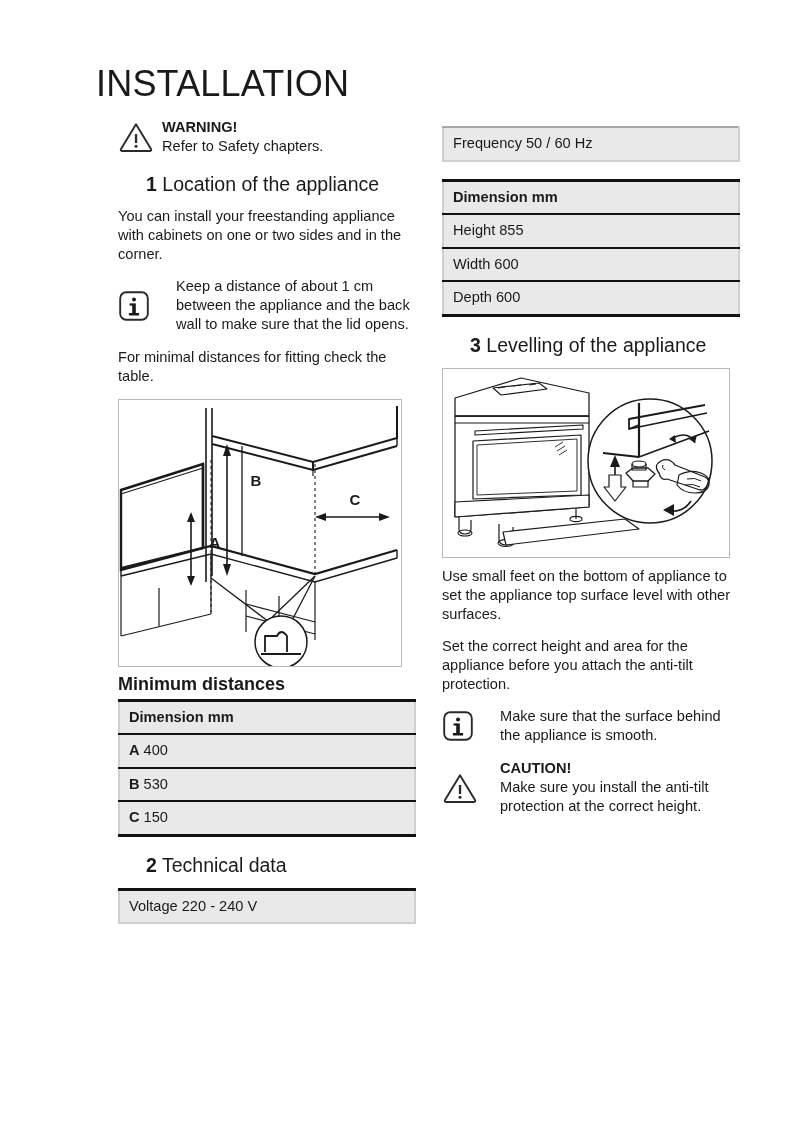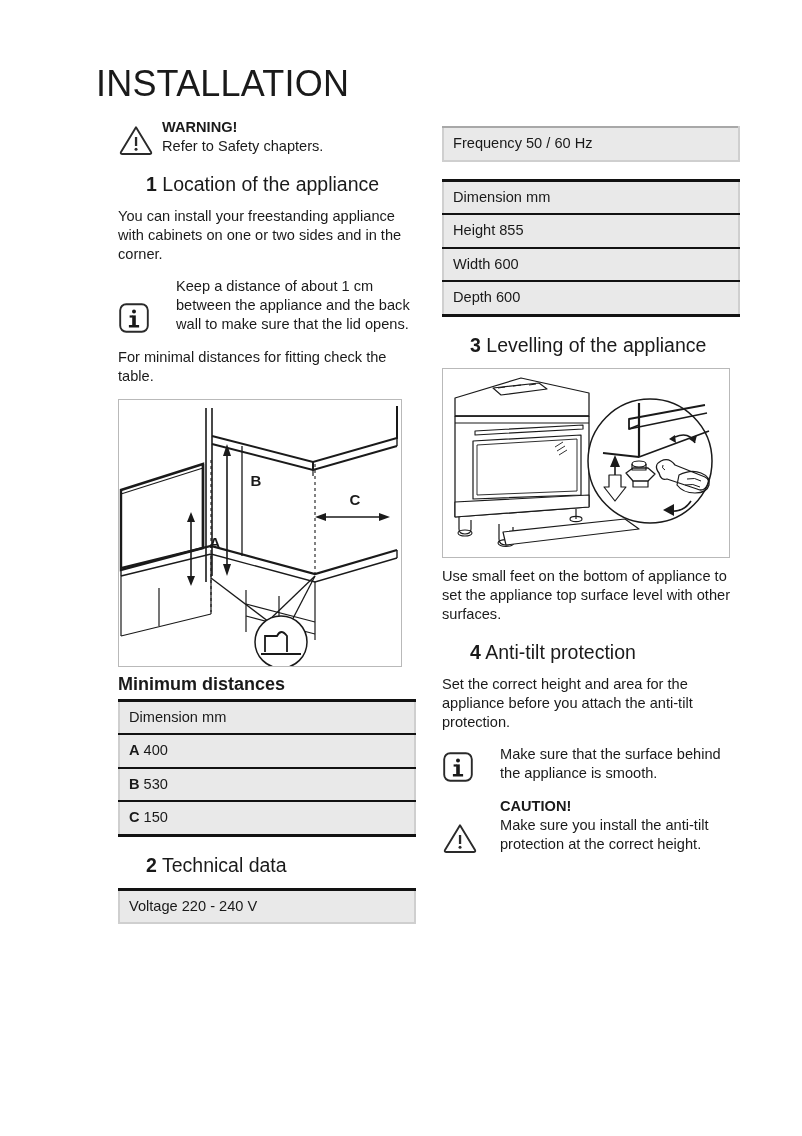--- a/index.html
+++ b/index.html
@@ -46,21 +46,21 @@
   .col-right {
     position: absolute;
     left: 442px;
     top: 126px;
     width: 300px;
   }
 
   
   .notice {
     display: flex;
-    align-items: flex-end;
+    align-items: center;
     margin-bottom: 14px;
   }
   .notice .icon-cell {
     flex: 0 0 auto;
     width: 44px;
     padding-top: 1px;
   }
   .notice .notice-body {
     flex: 1 1 auto;
     font-size: 14.6px;
@@ -134,21 +134,21 @@
     border-top: 2px solid #121212;
     padding: 7px 0 7px 9px;
     font-size: 14.6px;
     line-height: 1.2;
     background: #e9e9e9;
   }
   .dtable tr.row:first-child td {
     border-top: none;
   }
   .dtable td.hdr {
-    font-weight: normal;
+    font-weight: bold;
   }
   .dim-letter { font-weight: bold; }
 
   .gap-sm { height: 17px; }
 
   
   .figure {
     border: 1px solid #b9b9b9;
     background: #ffffff;
     box-sizing: border-box;
@@ -408,24 +408,20 @@
           <path d="M252 74 L246 70 L254 66 Z" fill="#1a1a1a" stroke="none"></path>
           <path d="M226 70 L232 66 L233 74 Z" fill="#1a1a1a" stroke="none"></path>
           <path d="M226 142 Q240 144 248 132" stroke-width="1.6"></path>
           <path d="M220 141 L231 135 L231 147 Z" fill="#1a1a1a" stroke="none"></path>
         </g>
       </svg>
     </div>
 
     <p class="body-text">Use small feet on the bottom of appliance to set the appliance top surface level with other surfaces.</p>
 
-    <div class="section-head">
-      <span class="num">4</span>
-      <span>Anti-tilt protection</span>
-    </div>
 
     <p class="body-text">Set the correct height and area for the appliance before you attach the anti-tilt protection.</p>
 
     <div class="notice indented">
       <div class="icon-cell">
         <svg class="ic" width="32" height="32" viewBox="0 0 32 32" aria-hidden="true">
           <rect x="2.2" y="2.2" width="27.6" height="27.6" rx="6" ry="6" fill="none" stroke="#2a2a2a" stroke-width="1.9"></rect>
           <circle cx="16" cy="9.6" r="2.0" fill="#1a1a1a"></circle>
           <rect x="14.2" y="13.4" width="3.6" height="10.2" fill="#1a1a1a"></rect>
           <rect x="10.9" y="23.0" width="10.2" height="2.5" fill="#1a1a1a"></rect>

